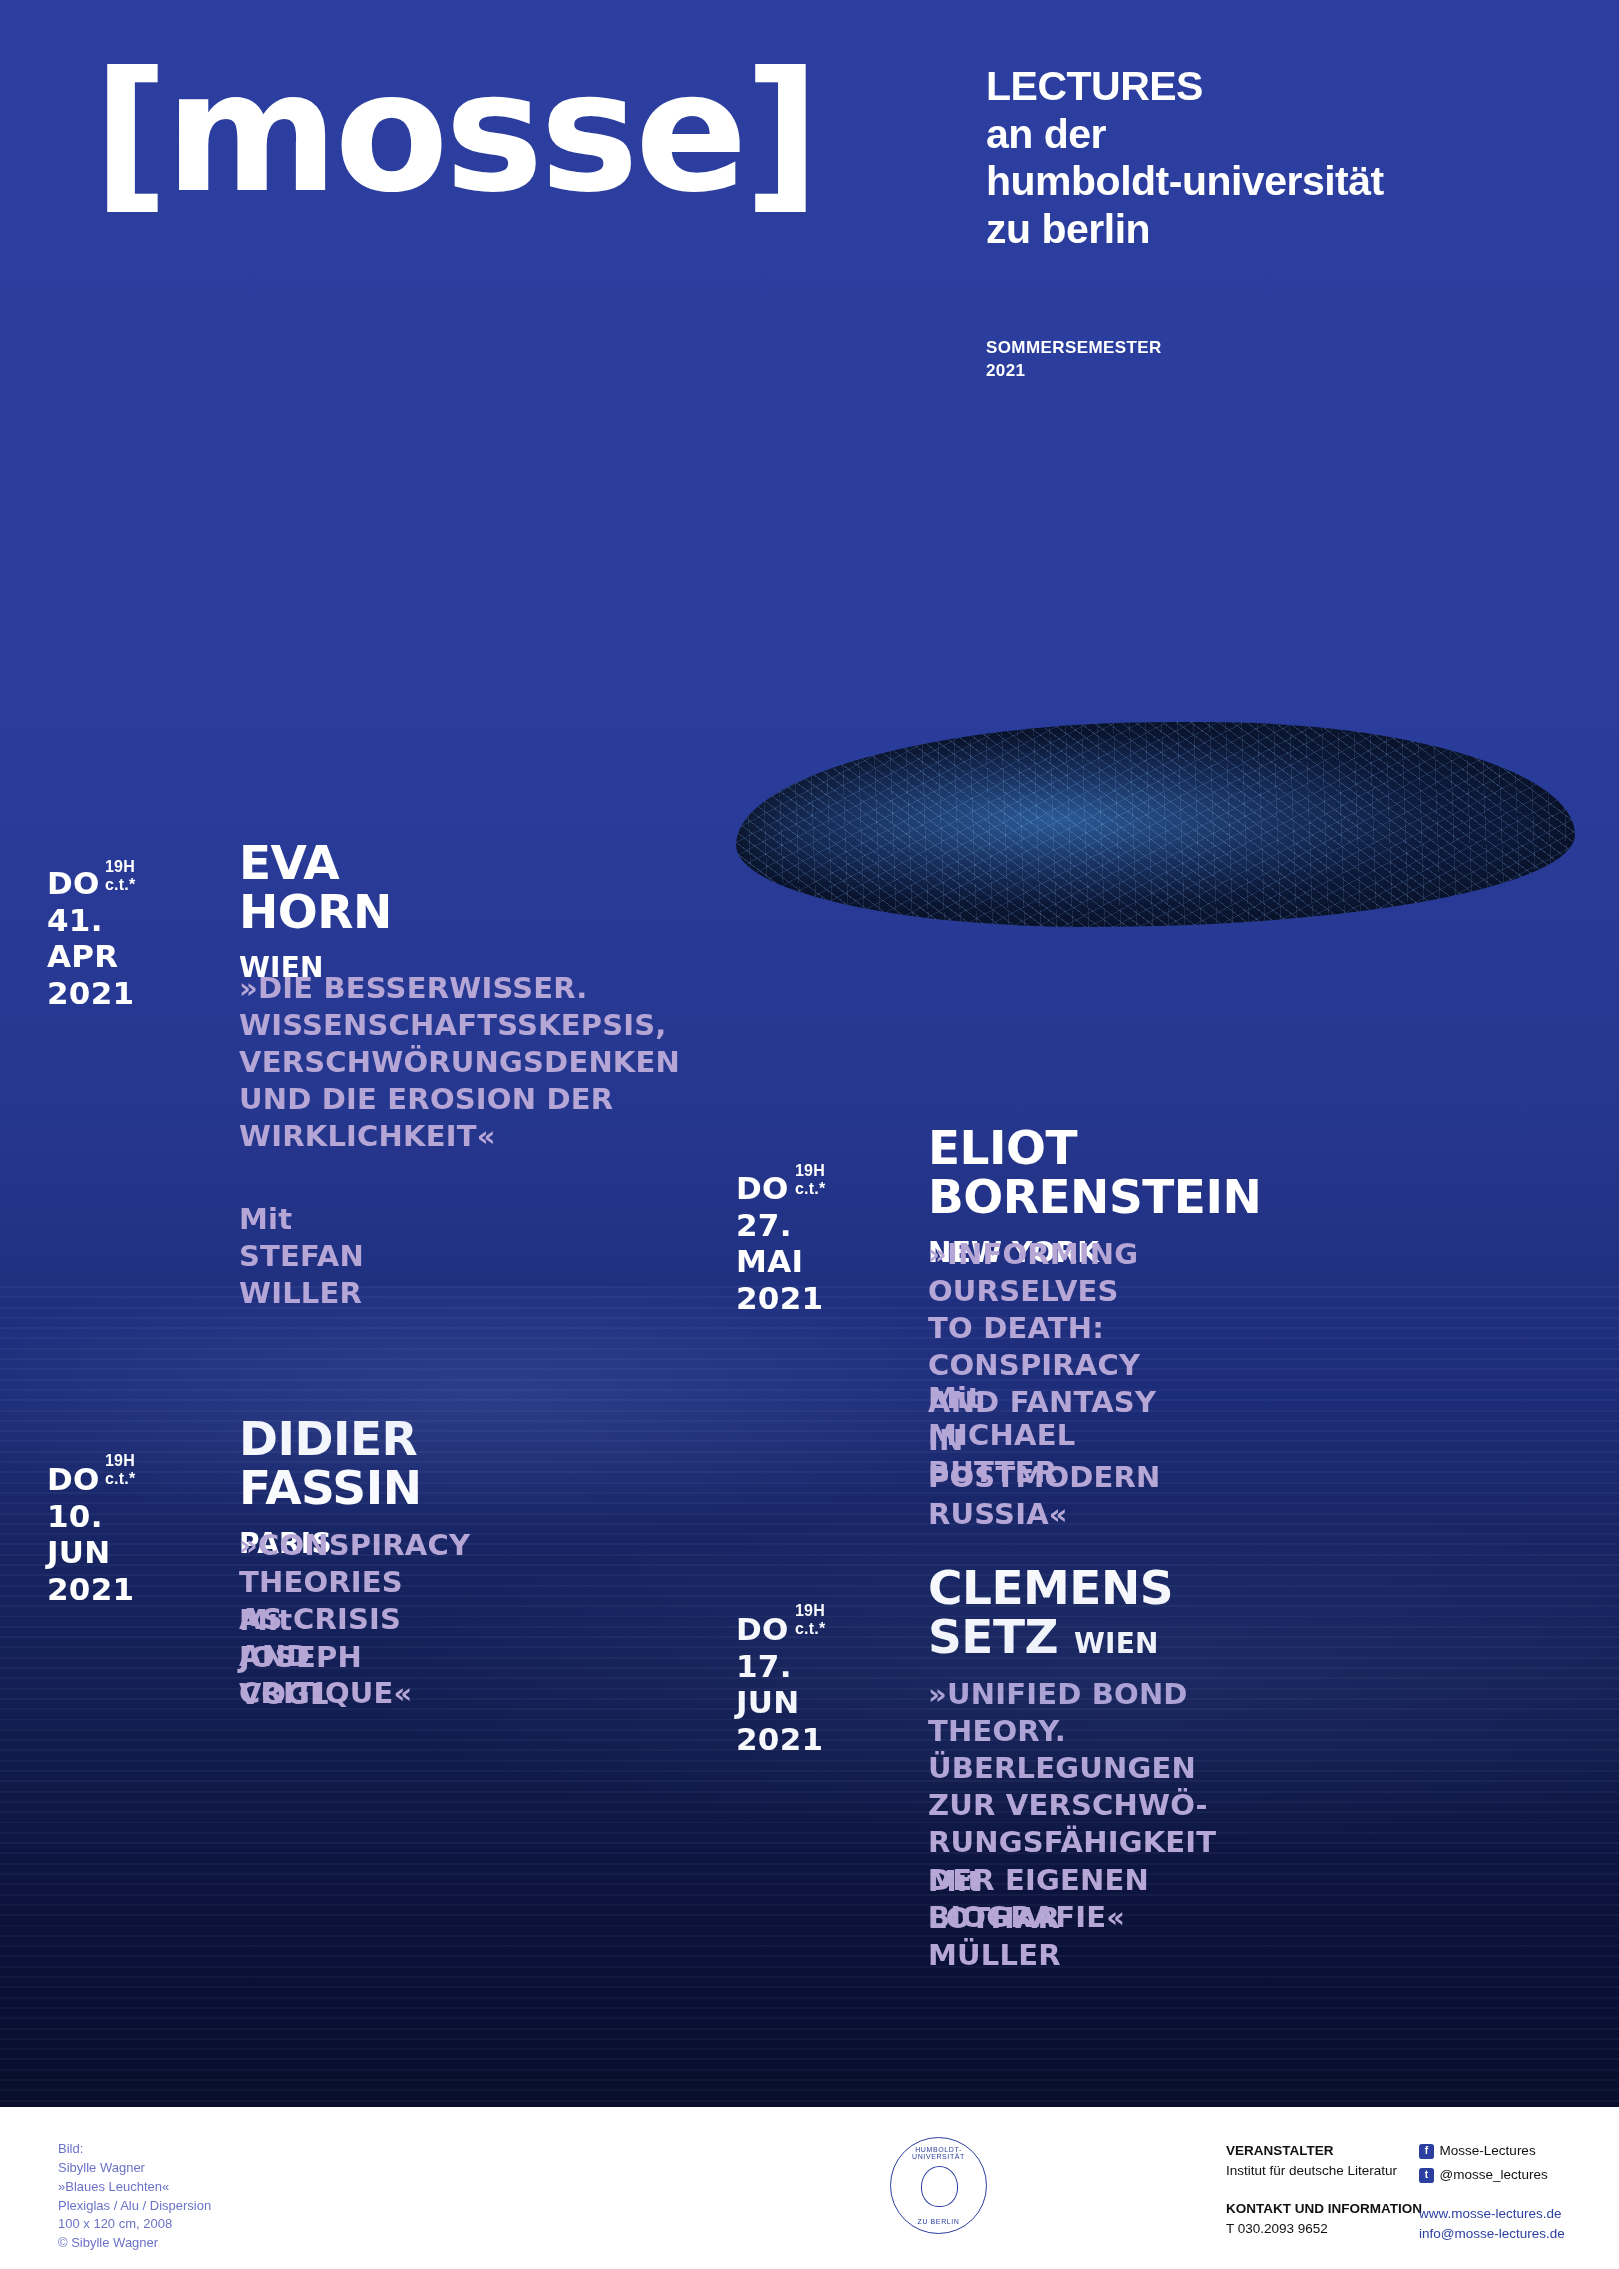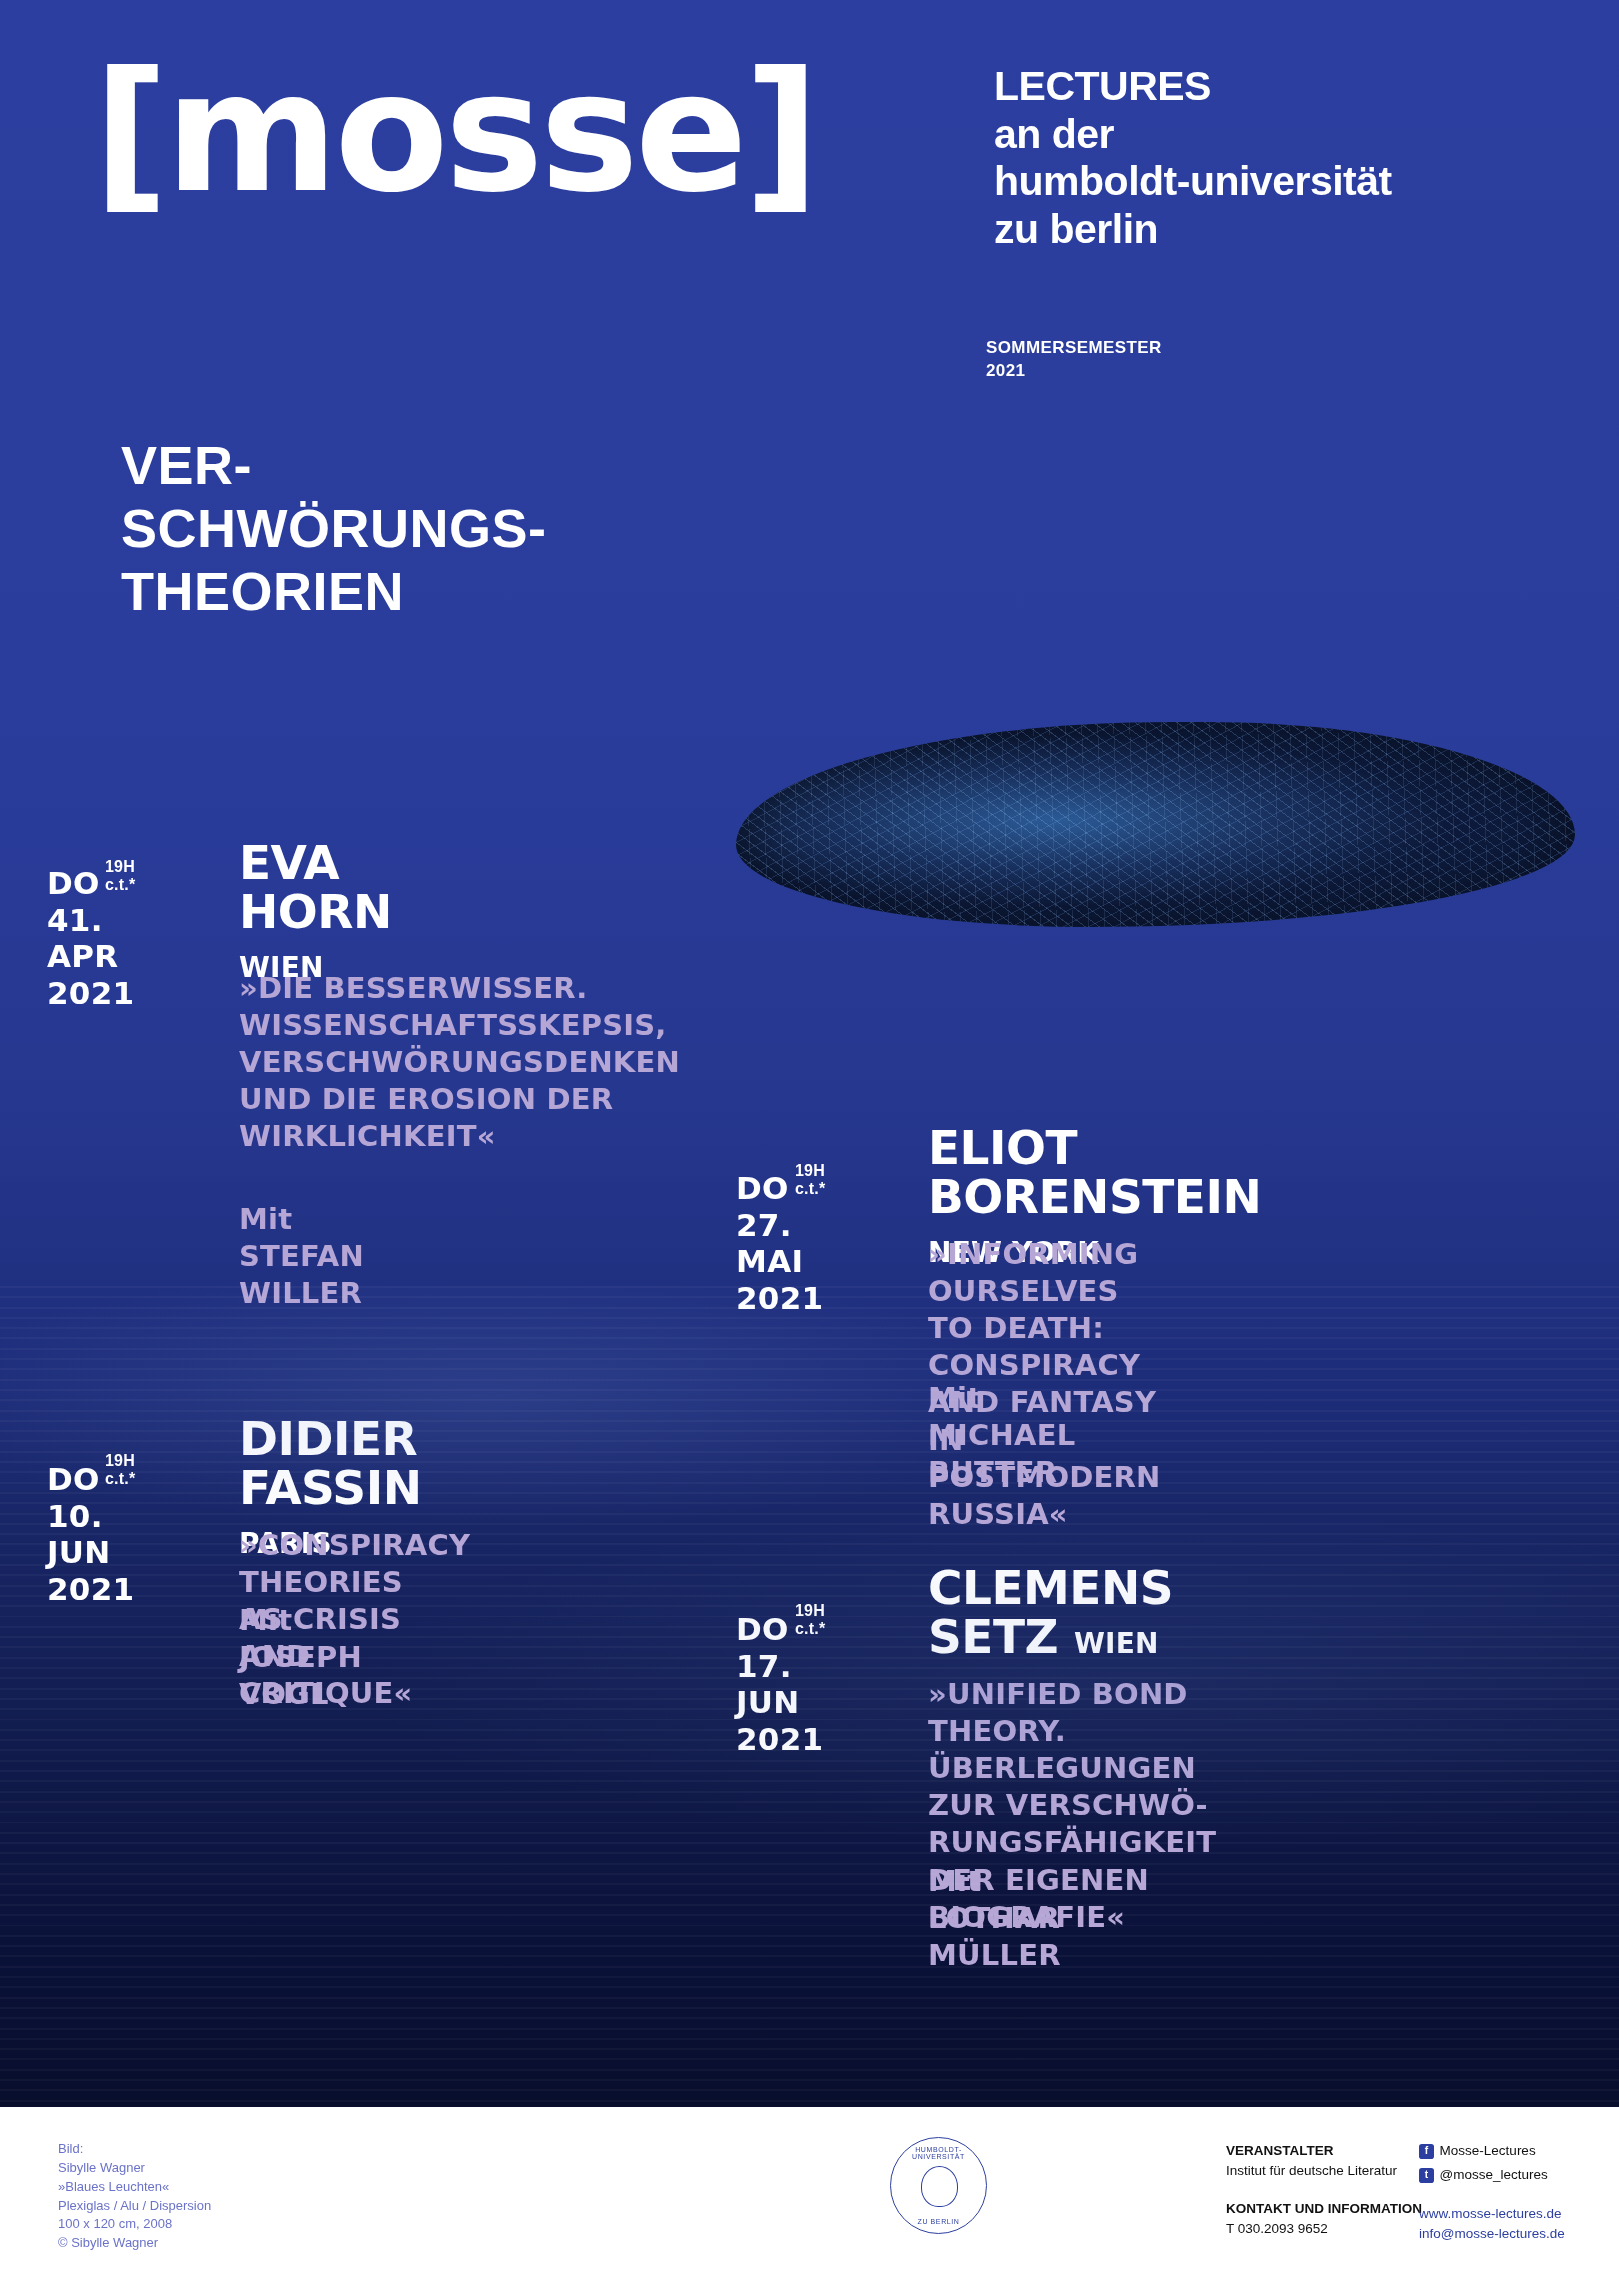--- a/index.html
+++ b/index.html
@@ -61,21 +61,20 @@
     font-weight: 700;
     color: #ffffff;
     letter-spacing: -3.7px;
     font-family: "DejaVu Sans", sans-serif;
   }
   .header-right {
     position: absolute;
     left: 986px; top: 63px;
     width: 578px;
     color: #ffffff;
-    margin-left: 8px;
   }
   .header-right .ltitle {
     font-size: 41px;
     line-height: 1.16;
     font-weight: 700;
     letter-spacing: -0.5px;
   }
   .semester {
     position: absolute;
     left: 986px; top: 337px;
@@ -245,23 +244,20 @@
       <div class="ltitle" style="white-space:pre-line;">LECTURES
 an der
 humboldt-universität
 zu berlin</div>
     </div>
 
     <div class="semester" style="white-space:pre-line;">SOMMERSEMESTER
 2021</div>
 
 
-    <div class="theme" style="white-space:pre-line;">VER-
-SCHWÖRUNGS-
-THEORIEN</div>
 
     <div class="slab"></div>
 
     <div class="entry">
       <div class="date" style="left:47px; top:865px; white-space:pre-line;"><span>DO</span><br><span>41. APR</span><br><span>2021</span></div>
       <div class="ct" style="left:105px; top:858px;">19H c.t.*</div>
       <div class="speaker" style="left:239px; top:839px;">
         <span>EVA</span><br>
         <span>HORN</span>
         <span class="city">WIEN</span>

